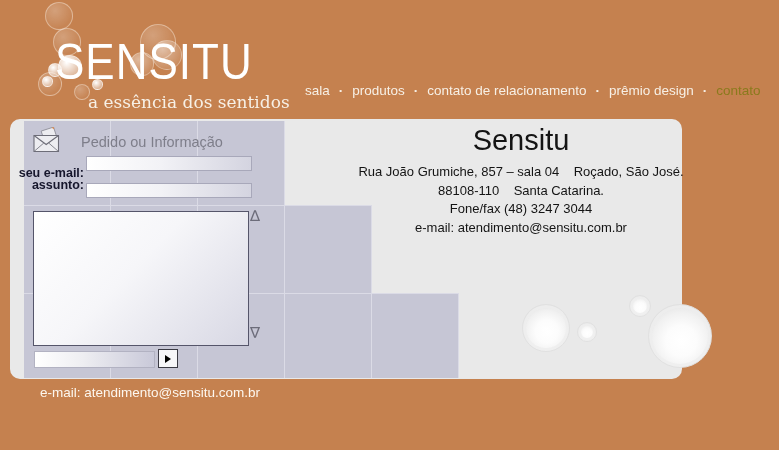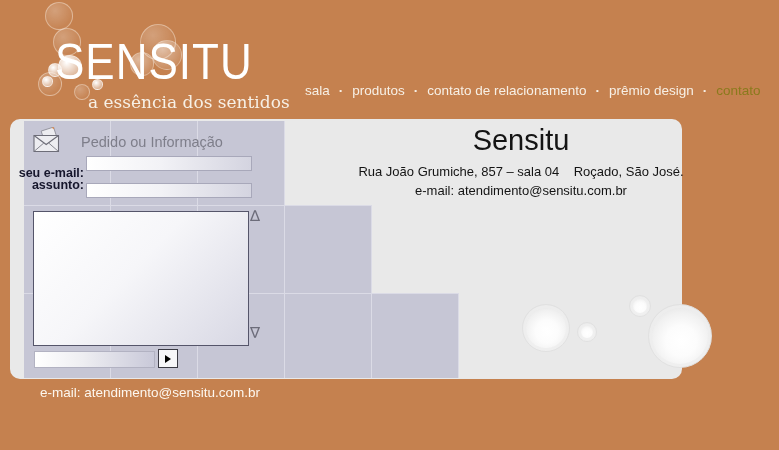--- a/index.html
+++ b/index.html
@@ -178,20 +178,22 @@
   <div class="scroll-arrow down">∇</div>
 
   <div class="selbox"></div>
   <button class="gobtn">
     <span class="tri"></span>
   </button>
 
   <div class="contact">
     <div class="ctitle">Sensitu</div>
     <div class="cline">Rua João Grumiche, 857 – sala 04&nbsp;&nbsp;&nbsp;&nbsp;Roçado, São José.</div>
+    <div class="cline">88108-110&nbsp;&nbsp;&nbsp;&nbsp;Santa Catarina.</div>
+    <div class="cline">Fone/fax (48) 3247 3044</div>
     <div class="cline">e-mail: atendimento@sensitu.com.br</div>
   </div>
 
   <div class="gbub" style="left:512px;top:185px;width:46px;height:46px;"></div>
   <div class="gbub" style="left:567px;top:203px;width:18px;height:18px;"></div>
   <div class="gbub" style="left:619px;top:176px;width:20px;height:20px;"></div>
   <div class="gbub" style="left:638px;top:185px;width:62px;height:62px;"></div>
 </div>
 
 <div class="footer">

